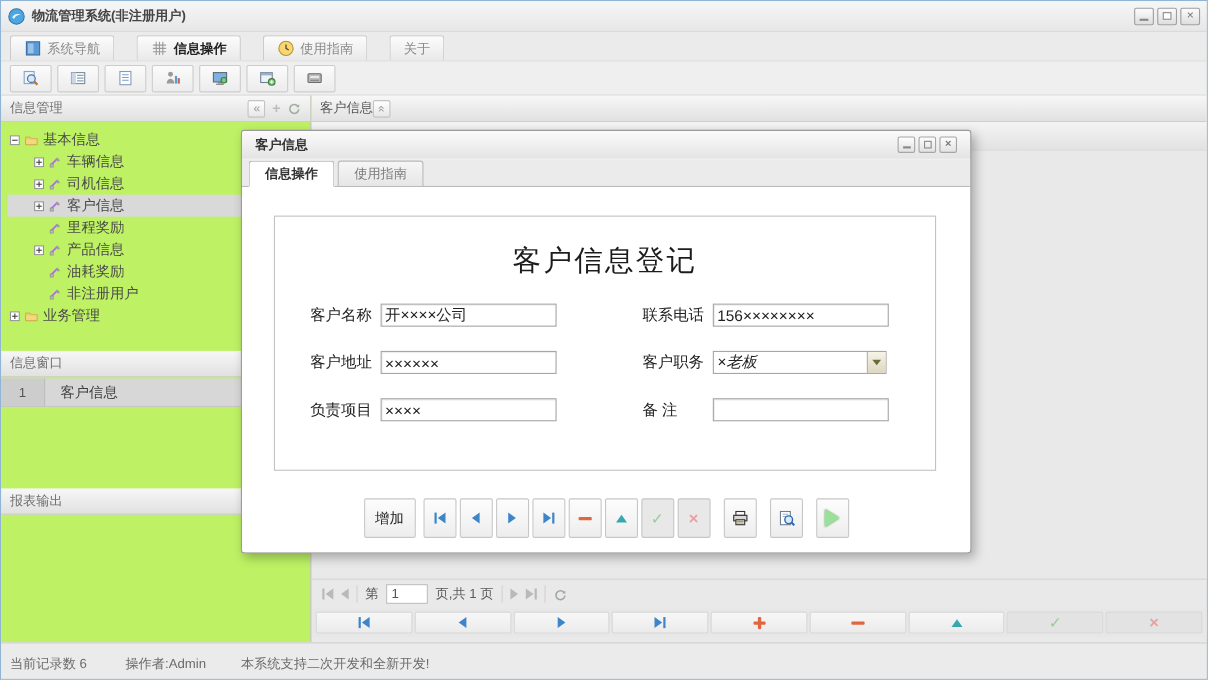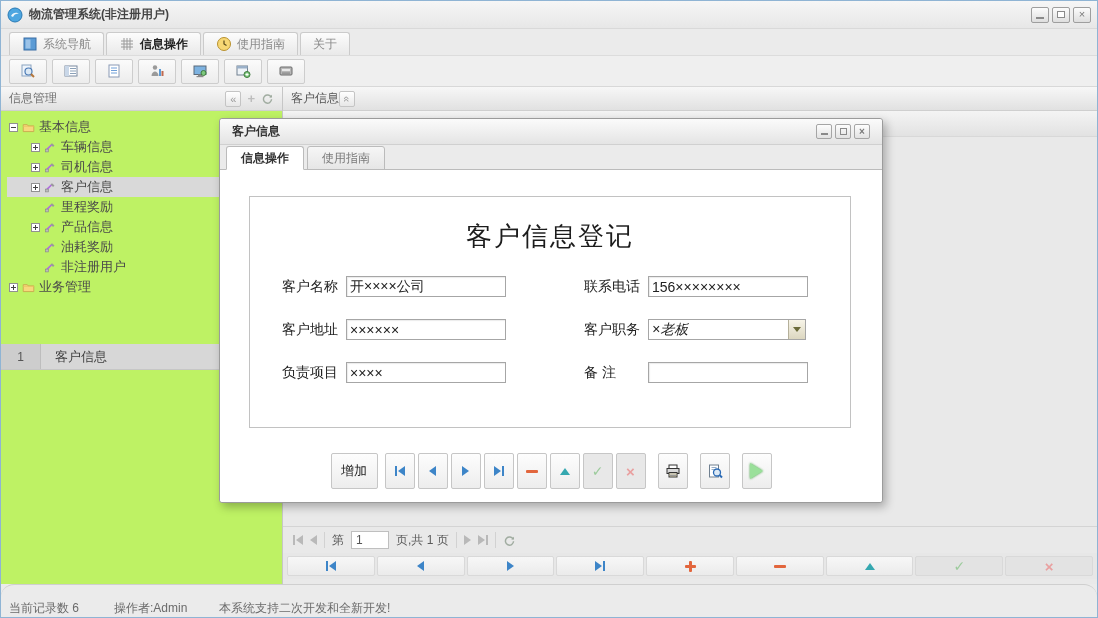--- a/index.html
+++ b/index.html
@@ -17,21 +17,21 @@
   .titlebar .ttl { font-weight:bold; color:#444; margin-left:6px; font-size:12px; }
   .wincontrols { margin-left:auto; display:flex; gap:3px; }
   .wbtn { width:18px; height:16px; border:1px solid #9e9e9e; border-radius:2px;
     background:linear-gradient(#fcfcfc,#dedede); display:flex; align-items:center; justify-content:center;
     color:#7a7a7a; font-size:11px; line-height:1; cursor:default; }
   .wbtn .minbar { width:8px; height:2px; background:#8a8a8a; margin-top:6px; }
   .wbtn .restsq { position:relative; width:8px; height:7px; border:1px solid #8a8a8a; background:#fff; }
   .wbtn .restsq::before { content:""; position:absolute; left:2px; top:-3px; width:8px; height:7px;
     border:1px solid #8a8a8a; background:transparent; z-index:-1; }
   
-  .menubar { height:27px; display:flex; align-items:flex-end; padding:0 8px; gap:2px;
+  .menubar { height:27px; display:flex; align-items:flex-end; padding:0 8px; gap:20px;
     background:#ebebeb; border-bottom:1px solid #dcdcdc; }
   .mtab { height:23px; display:flex; align-items:center; gap:5px; padding:0 12px;
     border:1px solid #cbcbcb; border-bottom:none; border-radius:3px 3px 0 0;
     background:linear-gradient(#fcfcfc,#e9e9e9); color:#8a8a8a; }
   .mtab.active { color:#222; font-weight:bold; }
   
   .toolbar { height:31px; display:flex; align-items:center; padding:0 8px; gap:5px;
     background:#efefef; border-bottom:1px solid #d8d8d8; }
   .tbtn { width:38px; height:25px; border:1px solid #cdcdcd; border-radius:2px;
     background:linear-gradient(#fbfbfb,#ececec); display:flex; align-items:center; justify-content:center; }
@@ -86,21 +86,21 @@
   .vbar.gray { background:#b9b9b9; }
   .hbar { width:12px; height:3px; background:#e2663d; border-radius:1px; }
   .pluscross { position:relative; width:11px; height:11px; }
   .pluscross::before { content:""; position:absolute; left:0; top:4px; width:11px; height:3px; background:#e2663d; border-radius:1px; }
   .pluscross::after { content:""; position:absolute; left:4px; top:0; width:3px; height:11px; background:#e2663d; border-radius:1px; }
   .checkg { color:#9ccb9c; font-size:14px; font-weight:bold; line-height:1; }
   .crossr { color:#e9a0a0; font-size:15px; font-weight:bold; line-height:1; }
   .iconrow { display:flex; align-items:center; gap:1px; }
   
   .statusbar { position:absolute; left:0; right:0; bottom:0; height:33px;
-    border-top:1px solid #cfcfcf; background:#ebebeb; display:flex; align-items:flex-end; padding:5px 8px 0 8px; color:#6b6b6b;border-radius:13px; }
+    border-top:1px solid #cfcfcf; background:#ebebeb; display:flex; align-items:center; padding:5px 8px 0 8px; color:#6b6b6b; }
   .statusbar .s1 { width:105px; } .statusbar .s2 { width:105px; }
   
   .dialog { position:absolute; left:218px; top:117px; width:664px; height:385px; z-index:10;
     border:1px solid #9b9b9b; border-radius:3px; background:#fff;
     box-shadow:3px 4px 10px rgba(0,0,0,.28); display:flex; flex-direction:column; }
   .dlg-title { height:26px; display:flex; align-items:center; padding:0 12px;
     background:linear-gradient(#fbfbfb,#e4e4e4); border-bottom:1px solid #d0d0d0;
     border-radius:3px 3px 0 0; font-weight:bold; color:#333; }
   .dlg-controls { margin-left:auto; display:flex; gap:3px; }
   .dbtn { width:16px; height:15px; border:1px solid #a5a5a5; border-radius:2px;
@@ -384,25 +384,31 @@
       </div>
       <div class="trow">
         <span class="exp plus"></span>
         <svg class="ic12">
             <use href="#i-folder"></use>
           </svg>
         <span>业务管理</span>
       </div>
     </div>
 
+    <div class="phead abs" style="top:232px;">
+      <span>信息窗口</span>
+    </div>
     <div class="inforow abs" style="top:257px;">
       <span class="num">1</span>
       <span class="lbl">客户信息</span>
     </div>
 
+    <div class="phead abs" style="top:357px;">
+      <span>报表输出</span>
+    </div>
   </div>
 
   <div class="rightpanel">
     <div class="rp-head">
       <span>客户信息</span>
       <div class="htools">
         <span class="hbtn">
             <span class="rot90">«</span>
           </span>
       </div>

